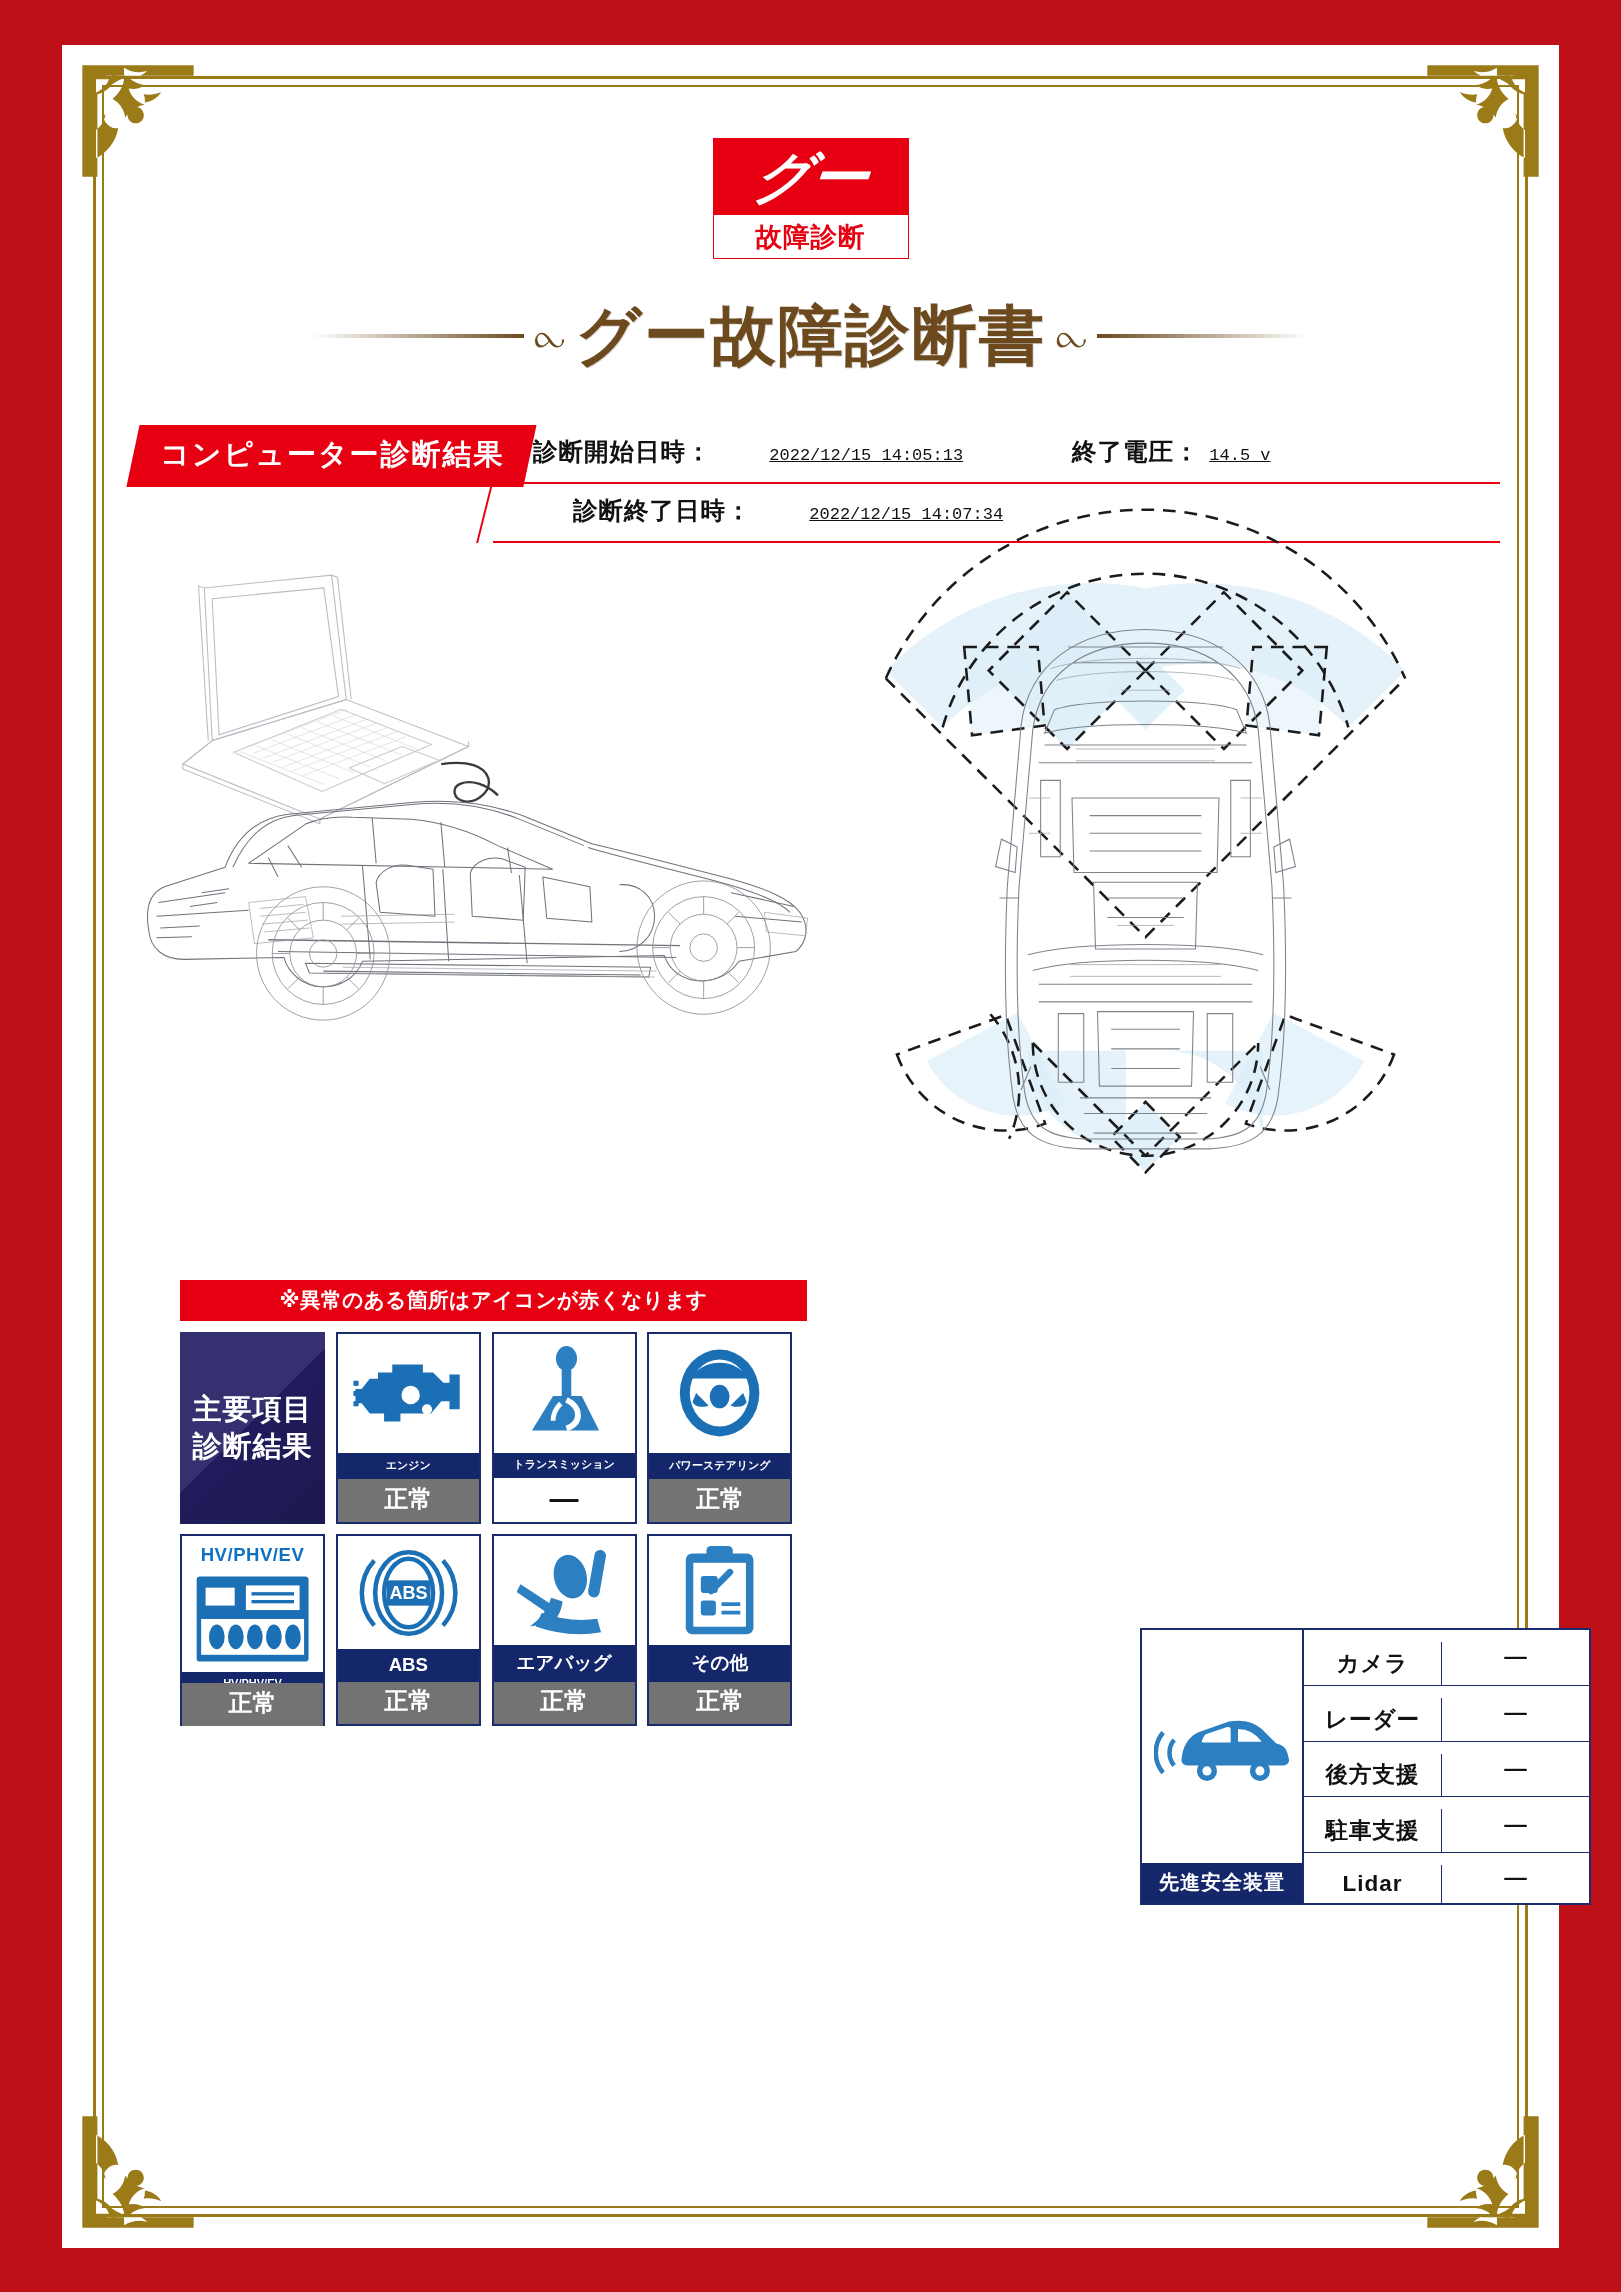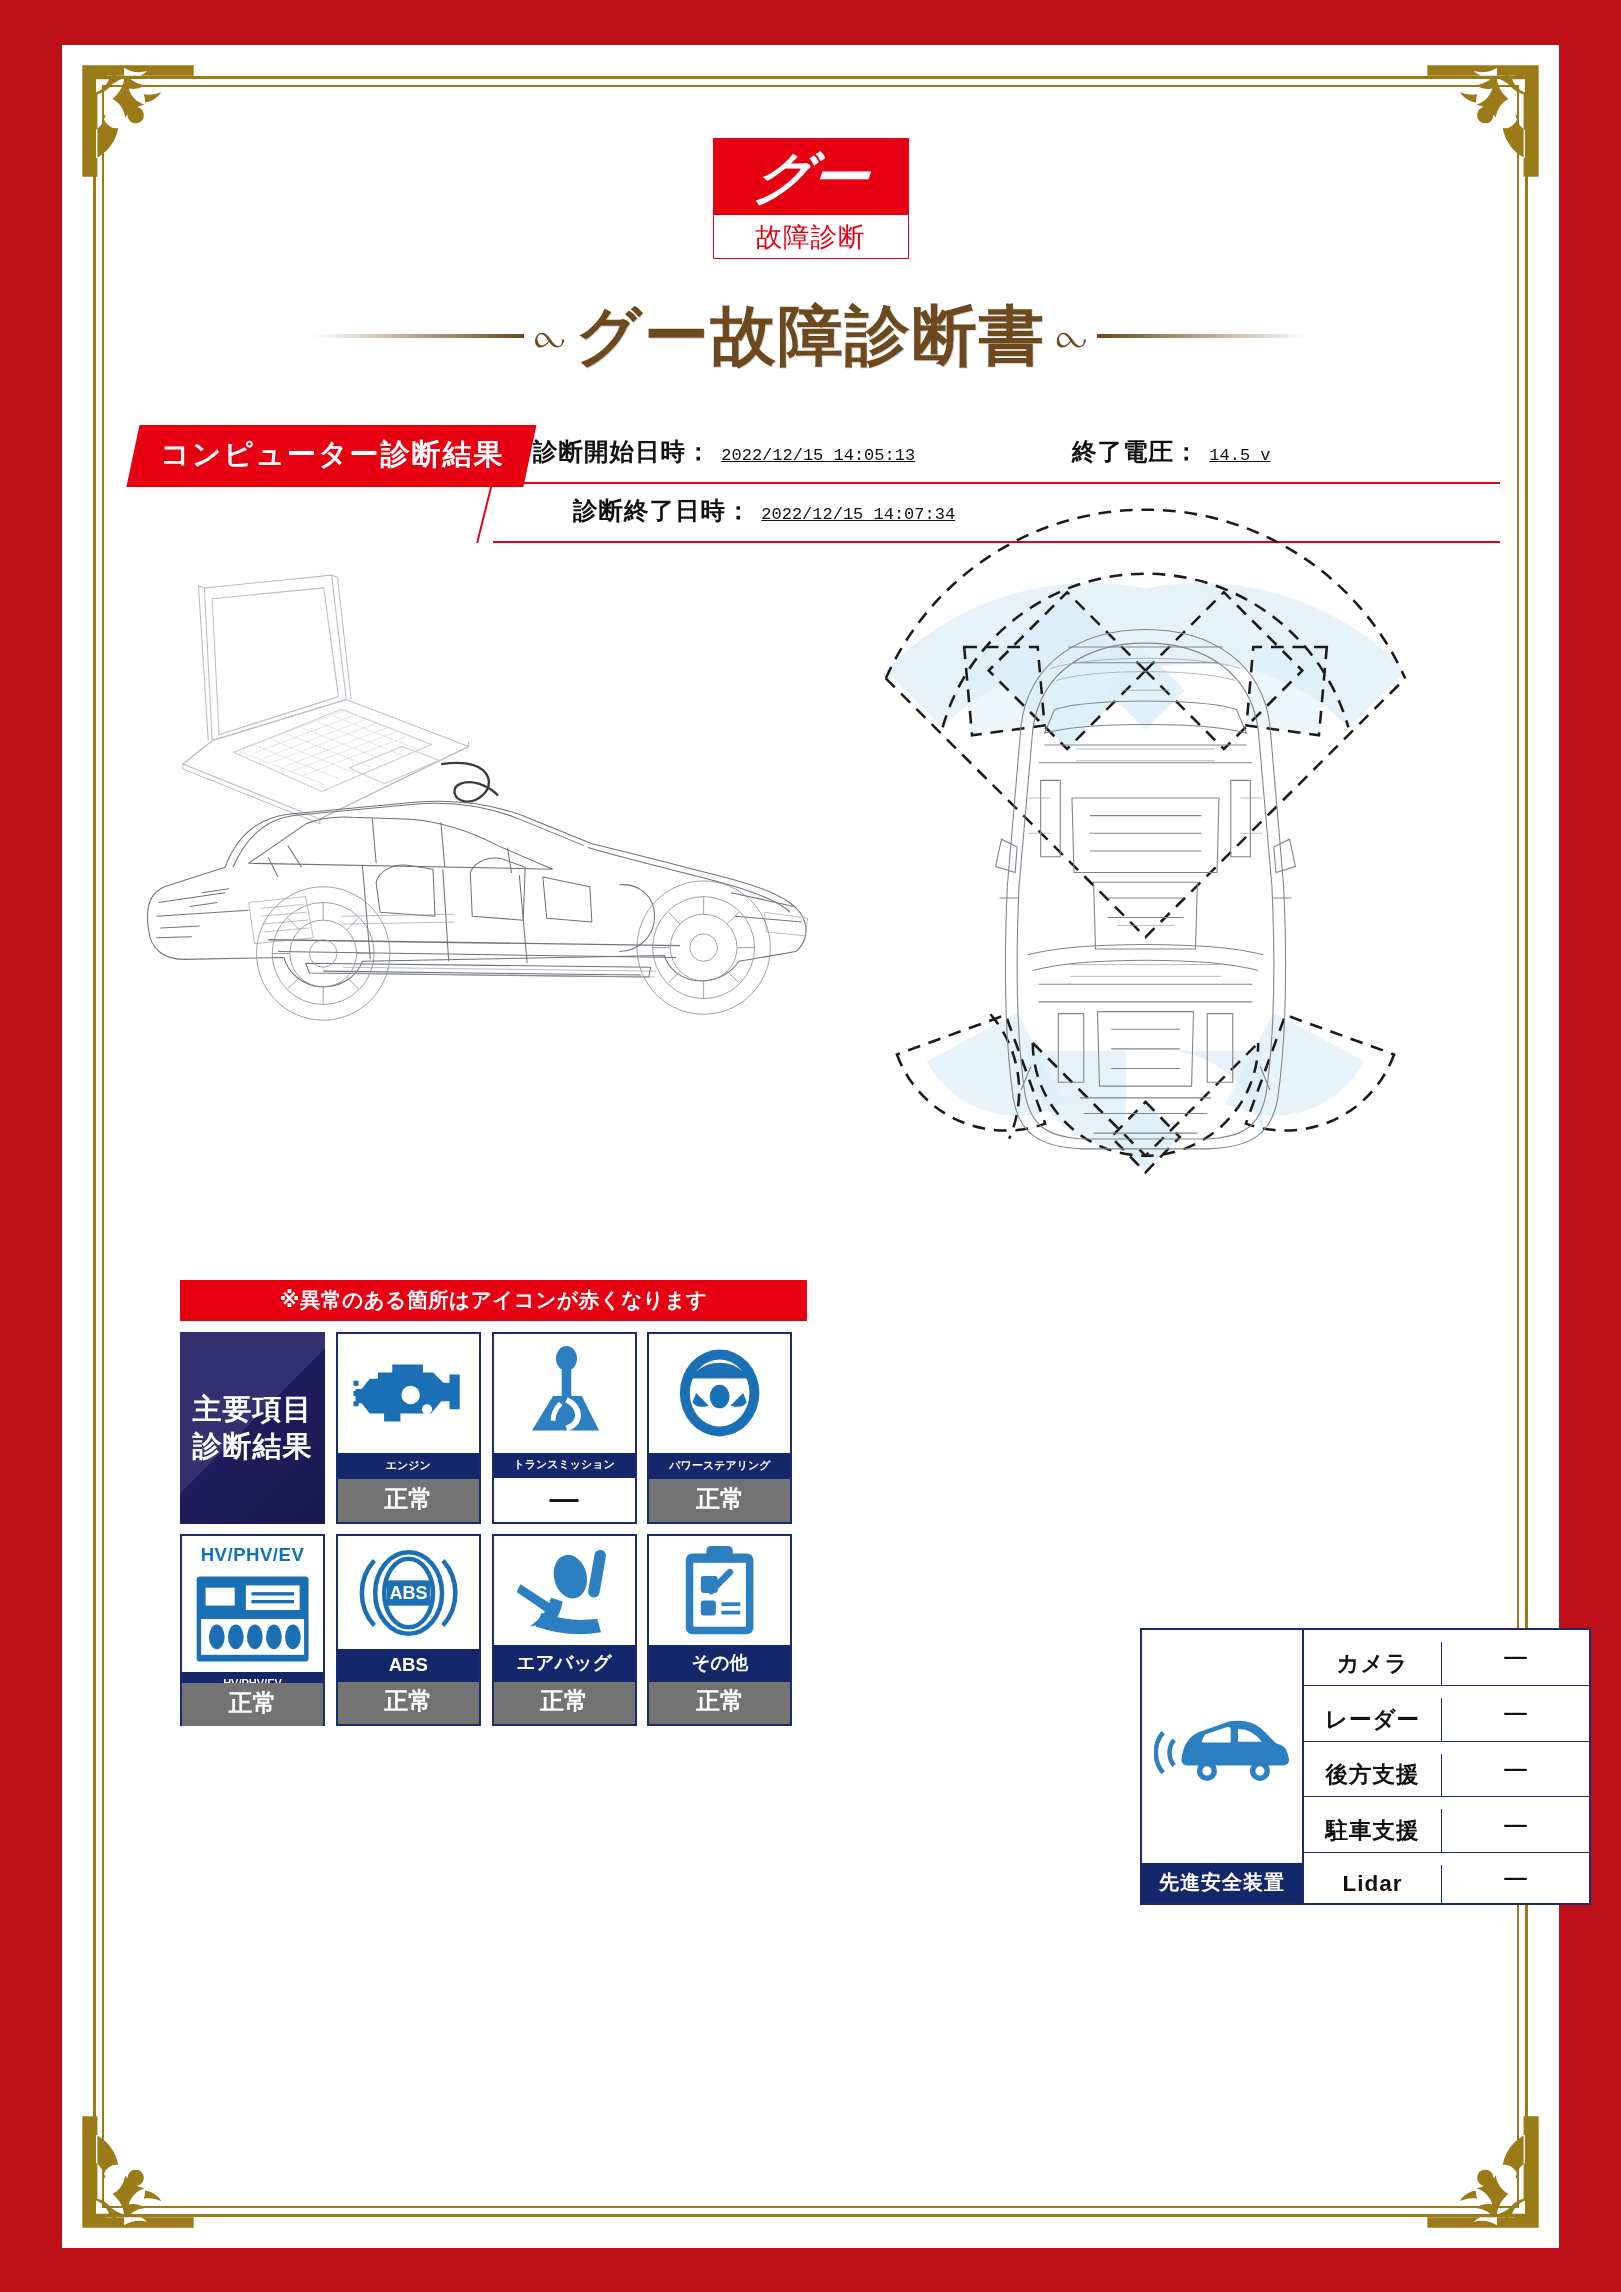--- a/index.html
+++ b/index.html
@@ -53,21 +53,21 @@
   }
   #logo-goo{
     color:#fff; font-size:57px; font-weight:bold;
     font-style:italic; letter-spacing:-1px; line-height:1;
     transform:skewX(-6deg);
   }
   #logo-bot{
     background:#fff; height:43px;
     display:flex; align-items:center; justify-content:center;
   }
-  #logo-sub{ color:#E60012; font-size:26.5px; font-weight:normal; letter-spacing:1px;text-align:center; }
+  #logo-sub{ color:#E60012; font-size:26.5px; font-weight:bold; letter-spacing:1px;text-align:center; }
 
   
   #title-row{
     display:flex; align-items:center; justify-content:center;
     margin-top:33px; gap:9.8px;
   }
   .title-rule{
     height:3.9px; width:211px;
     background:linear-gradient(to right,rgba(108,74,30,0),#6C4A1E);
   }
@@ -93,21 +93,21 @@
 
   .diag-line{ position:absolute; left:11.8px; right:0; height:2px; background:#E60012; }
   .diag-line.l1{ top:57px; left:392px; }
   .diag-line.l2{ top:116px; left:372px; }
   .diag-slash{
     position:absolute; left:363px; top:55px;
     width:2px; height:63px; background:#E60012;
     transform:skewX(-14deg);
   }
 
-  .diag-row{ position:absolute; left:412px; display:flex; align-items:baseline; }
+  .diag-row{ position:absolute; left:412px; display:flex; align-items:baseline;gap:48px; }
   .diag-row.r1{ top:9.8px; }
   .diag-row.r2{ top:69px;padding-left:40px; }
   .dk{ font-size:24.5px; font-weight:bold; color:#111; letter-spacing:1px; }
   .dv{ font-size:17px; color:#111; font-family:"Liberation Mono","DejaVu Sans Mono",monospace;
        margin-left:9.8px; letter-spacing:0;text-decoration:underline; }
   .volt{ position:absolute; left:951px; top:9.8px; display:flex; align-items:baseline; }
 
   
   #illus{ position:relative; height:686px; margin-top:9.8px; }
   #laptop{ position:absolute; left:54px;  top:19.6px;  width:323px; height:255px; }

